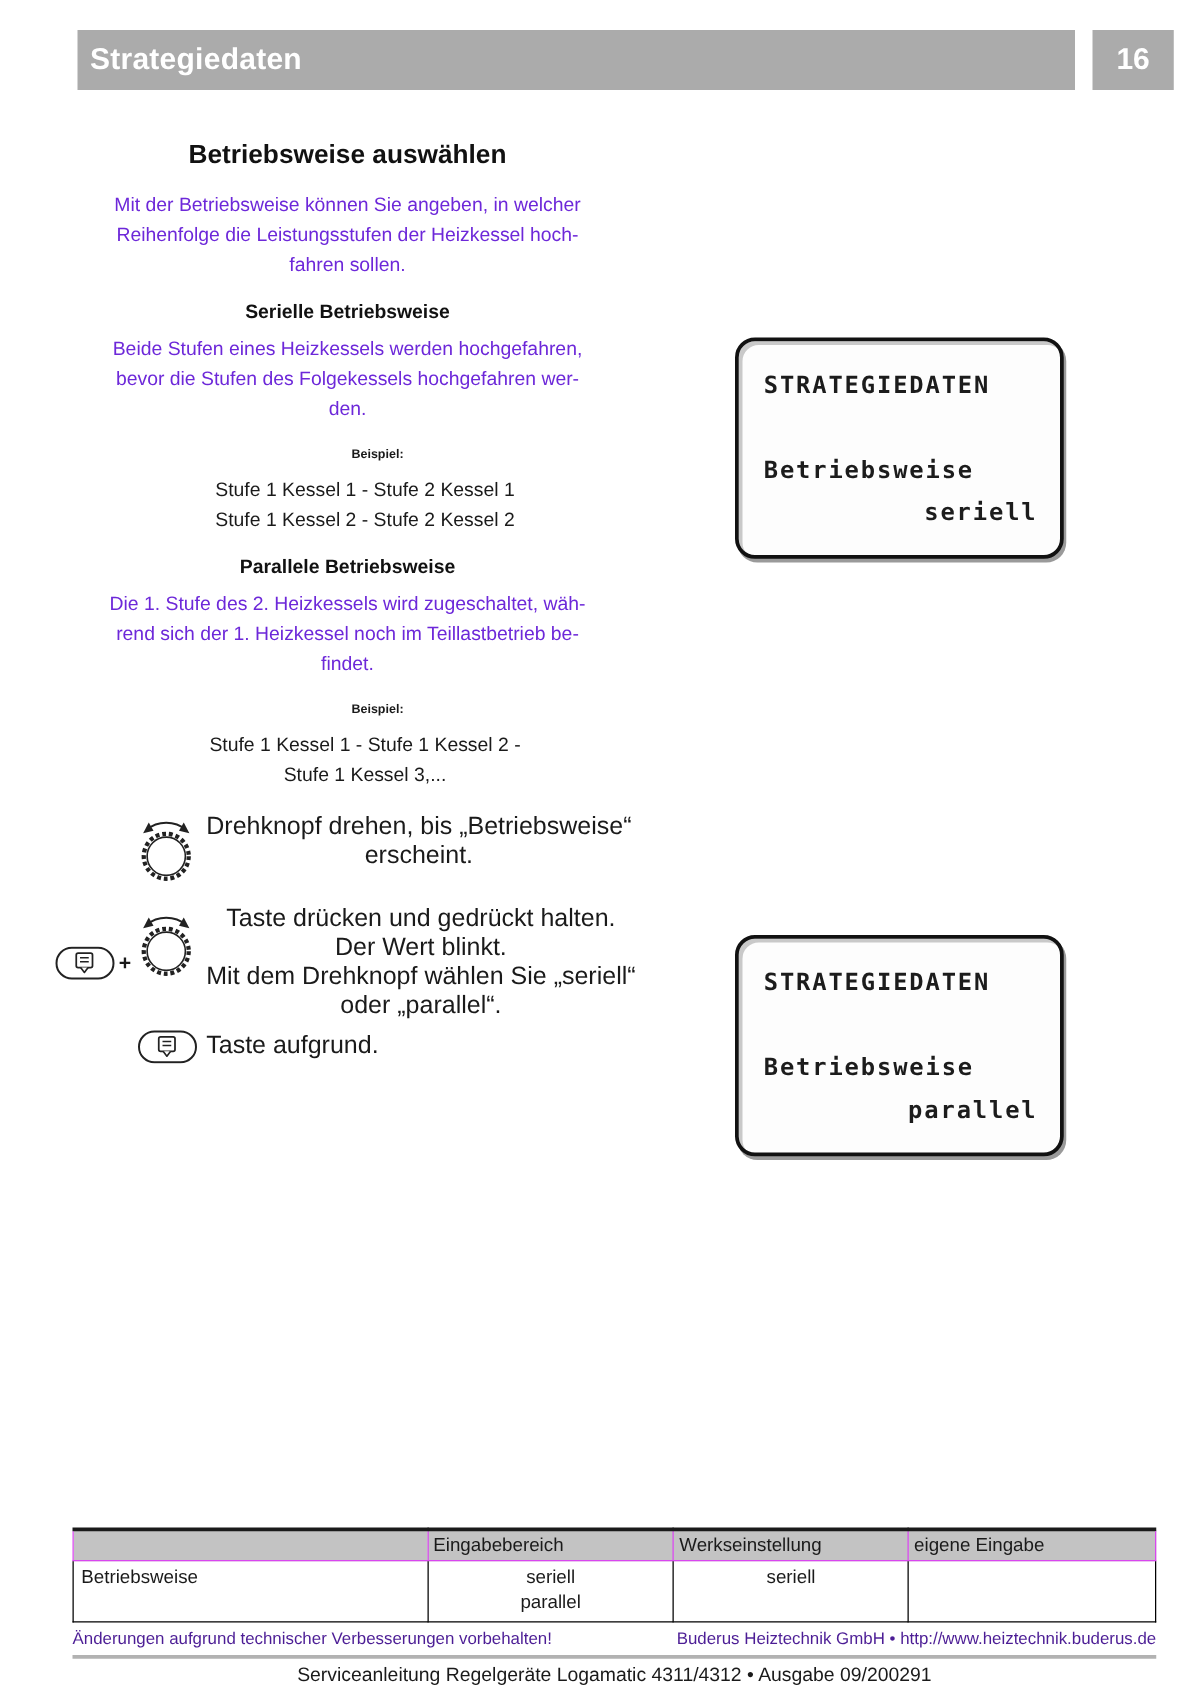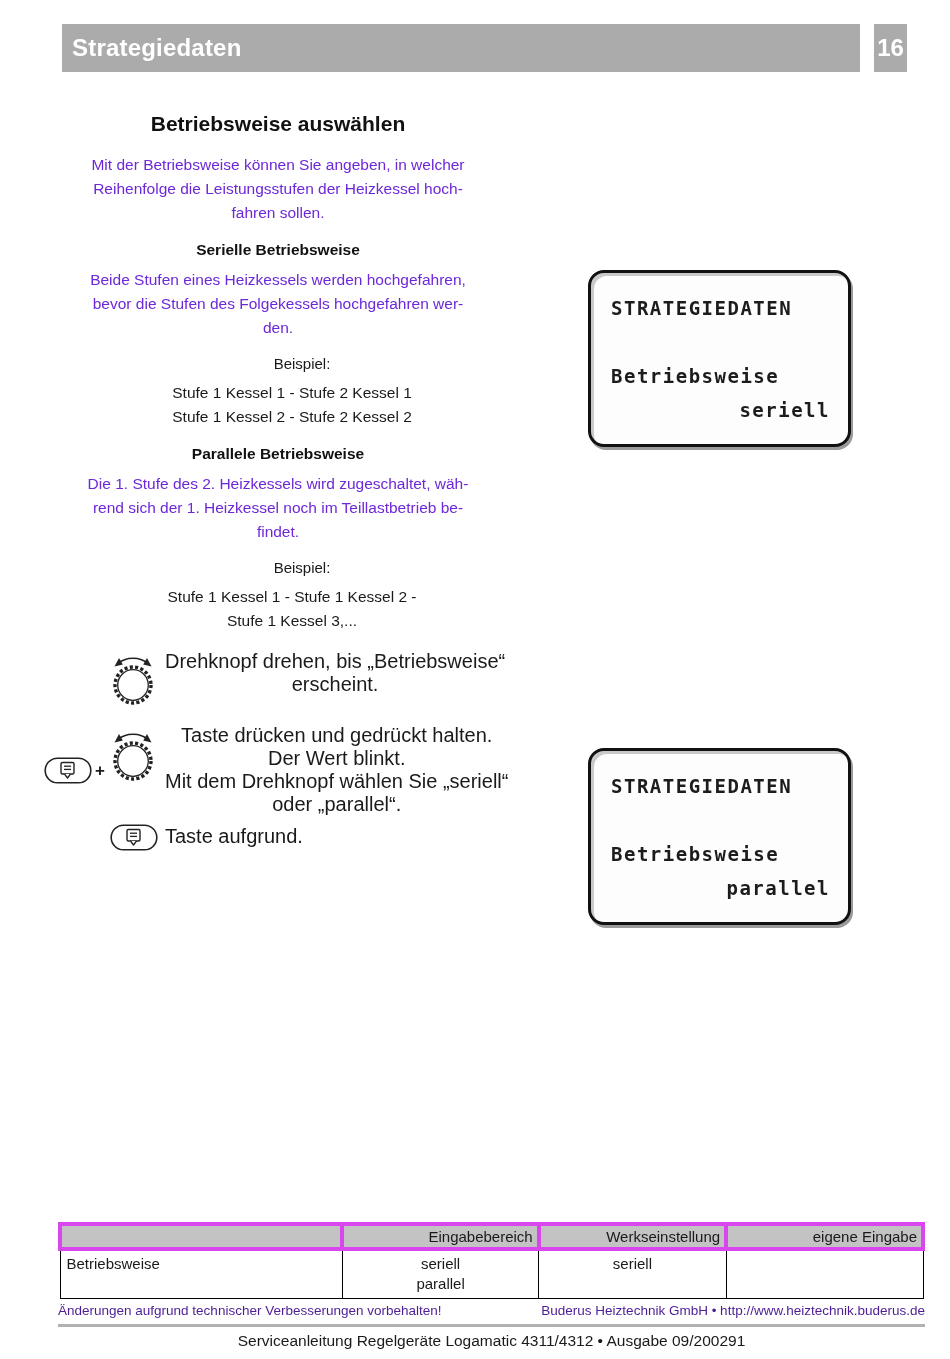--- a/index.html
+++ b/index.html
@@ -27,21 +27,21 @@
     background: #ababab;
     display: flex; align-items: center;
   }
   .header-bar .title {
     color: #fff; font-size: 24px; font-weight: bold;
     padding-left: 10px; letter-spacing: 0.2px;
   }
   .chapter-badge {
     position: absolute;
     left: 874px; top: 24px;
-    width: 33px; height: 48px;
+    width: 65px; height: 48px;
     background: #ababab;
     color: #fff; font-size: 24px; font-weight: bold;
     display: flex; align-items: center; justify-content: center;
   }
 
   
   .left-col {
     position: absolute;
     left: 44px; top: 112px;
     width: 468px;
@@ -52,21 +52,21 @@
     margin: 0 0 17px 0;
   }
   .body-text {
     font-size: 15.5px; line-height: 24px; color: #6d28d9;
   }
   h3.subheading {
     font-size: 15.5px; font-weight: bold; color: #111;
     margin-top: 15px; margin-bottom: 8px; line-height: 20px;
   }
   .example-label {
-    font-size: 15px; font-weight: normal; margin-top: 14px; line-height: 20px; margin-left: 48px;
+    font-size: 10px; font-weight: bold; margin-top: 14px; line-height: 20px; margin-left: 48px;
   }
   .example-lines {
     font-size: 15.5px; line-height: 24px;
     padding-left: 28px; margin-top: 7px;
   }
   .advice { margin-top: 14px; }
 
   
   .steps { margin-top: 10px; }
   .step {
@@ -129,22 +129,22 @@
     width: 100%;
     border-collapse: collapse;
     border: 1px solid #000;
     border-top: 3px solid #1a1a1a;
     font-size: 15px;
   }
   table.settings-table th {
     background: #c3c3c3;
     font-weight: normal;
     height: 25px;
-    border: 4px solid #d946ef;
-    text-align: right;
+    border: 1px solid #d946ef;
+    text-align: left;
     padding: 1px 4px;
   }
   table.settings-table td {
     border: 1px solid #000;
     height: 49px;
     vertical-align: top;
     padding: 3px 6px;
     text-align: center;
     line-height: 20px;
   }

